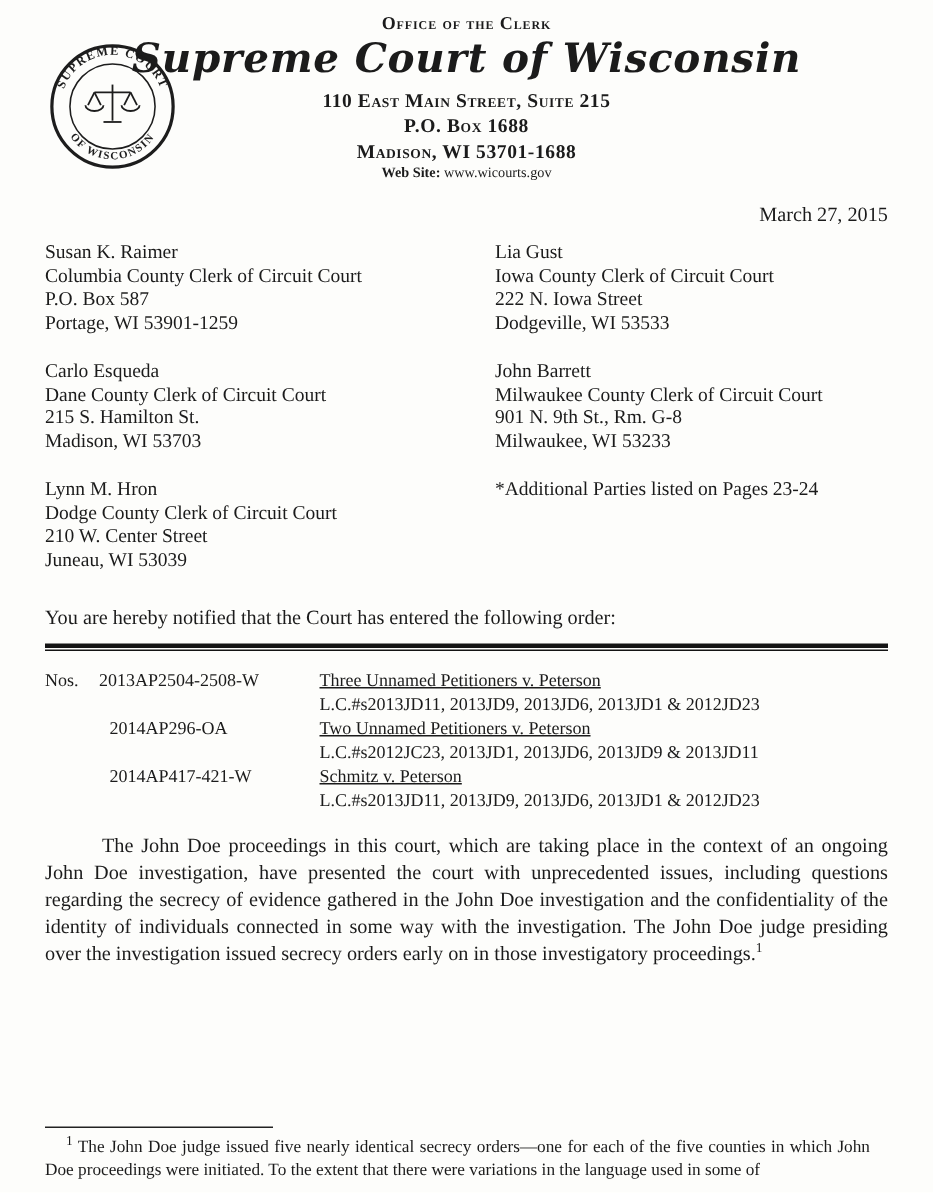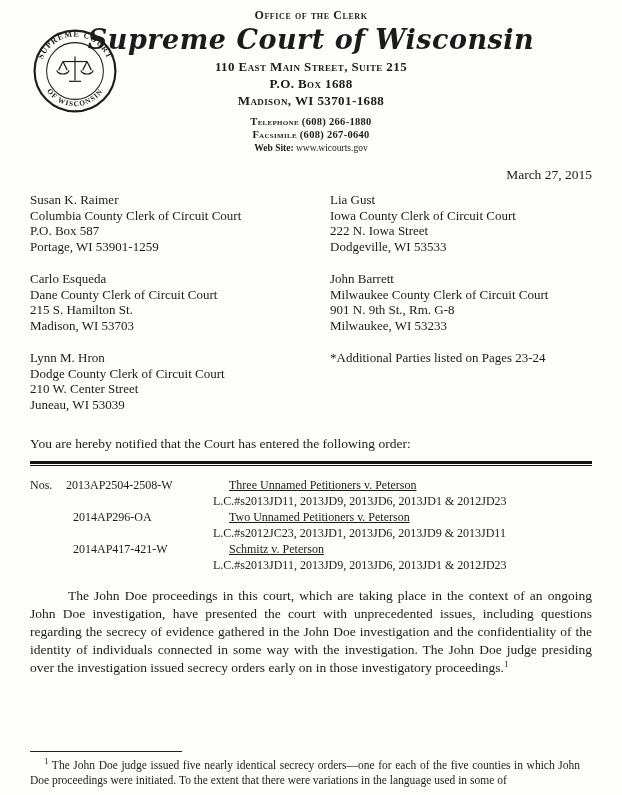--- a/index.html
+++ b/index.html
@@ -65,21 +65,21 @@
     border-top: 3px solid #141414;
     border-bottom: 1px solid #141414;
   }
 
   
   .case-table { margin-top: 11px; font-size: 12px; }
   .case-row { display: flex; line-height: 16px; }
   .case-label { width: 36px; }
   .case-number { width: 147px; }
   .case-number.indent { padding-left: 7px; }
-  .case-title { text-decoration: underline; margin-left: 16px; }
+  .case-title { text-decoration: underline; }
   .case-detail { flex: 1; }
 
   
   .body-par {
     margin-top: 14px; font-size: 13.5px; line-height: 18px;
     text-align: justify; text-indent: 38px;
   }
   sup { font-size: 9px; vertical-align: super; line-height: 0; }
 
   
@@ -121,24 +121,20 @@
         <path d="M 57,49 a 7,4.5 0 0 0 14,0"></path>
         <line x1="43" y1="62" x2="57" y2="62"></line>
       </g>
     </svg>
 
     <div class="office">Office of the Clerk</div>
     <div class="court-name">Supreme Court of Wisconsin</div>
     <div class="addr">110 East Main Street, Suite 215
 P.O. Box 1688
 Madison, WI  53701-1688</div>
-    <div class="phones">
-      <div>Telephone (608) 266-1880</div>
-      <div>Facsimile (608) 267-0640</div>
-    </div>
     <div class="web">
       <span>Web Site:</span>
       <span class="url">www.wicourts.gov</span>
     </div>
   </div>
 
   <div class="date-line">March 27, 2015</div>
 
   <div class="recips">
     <div class="col1">

